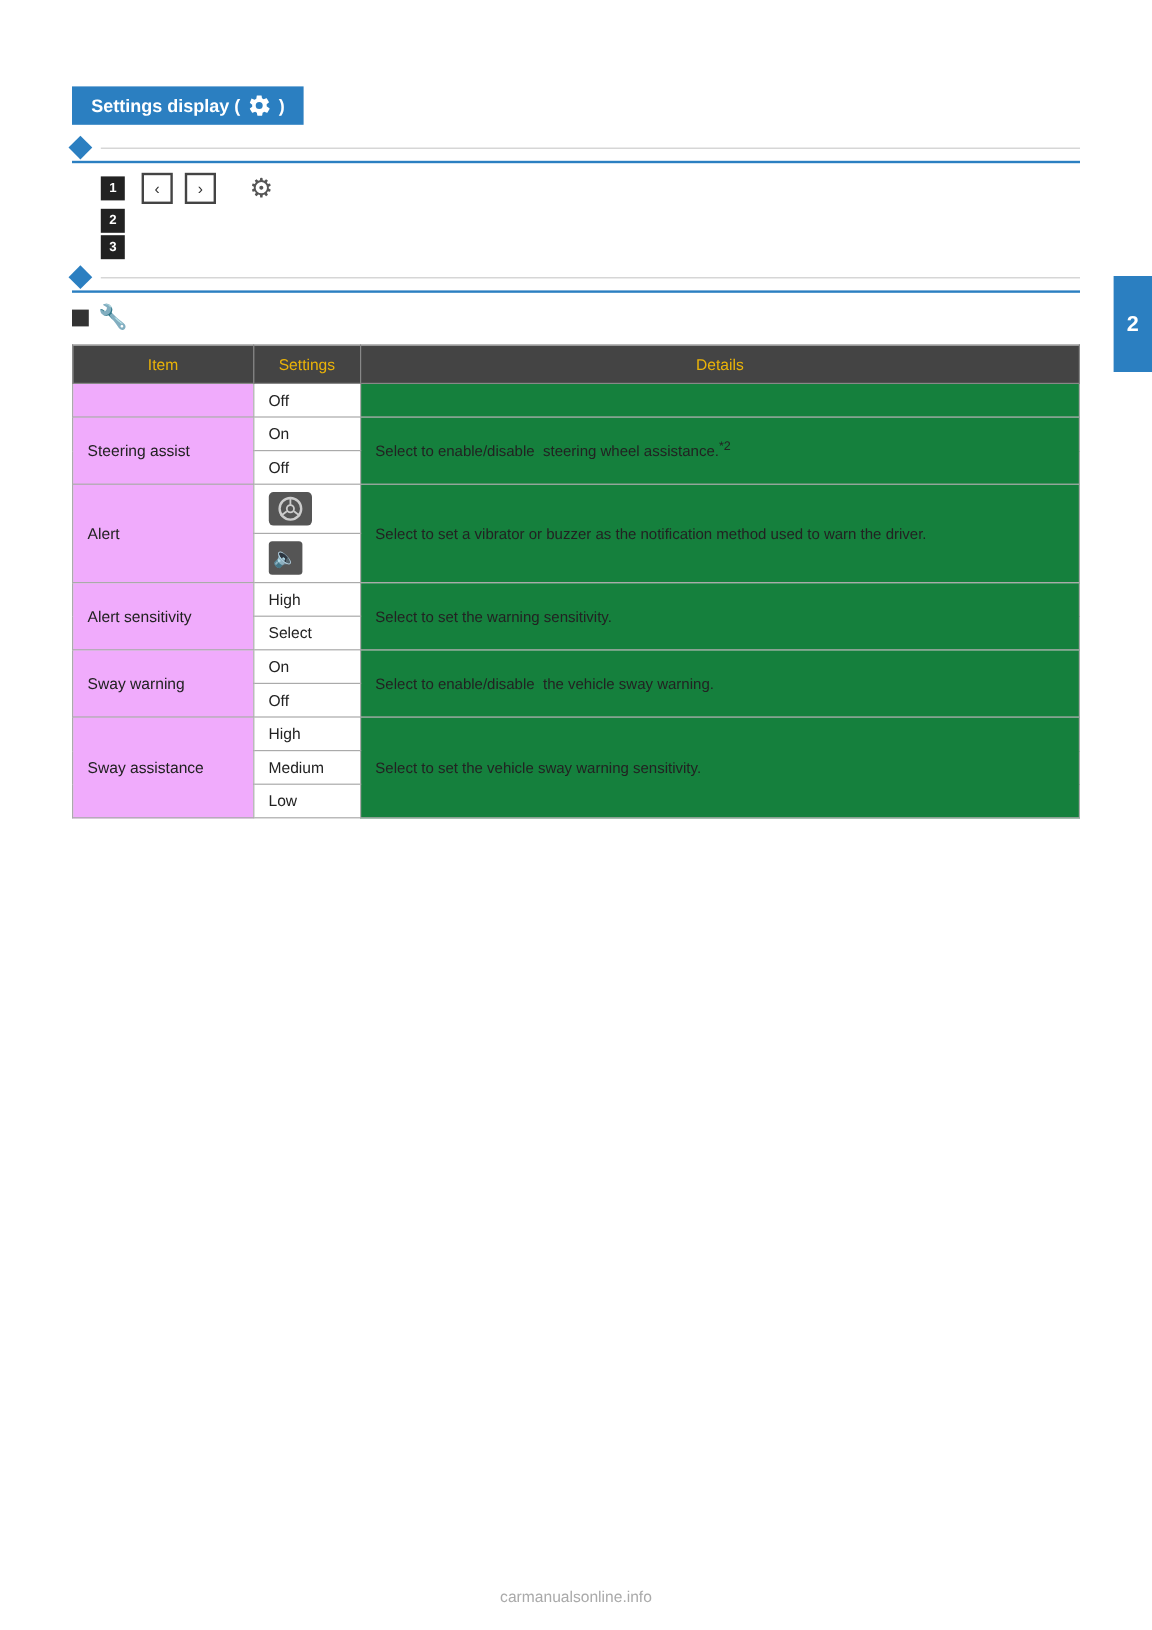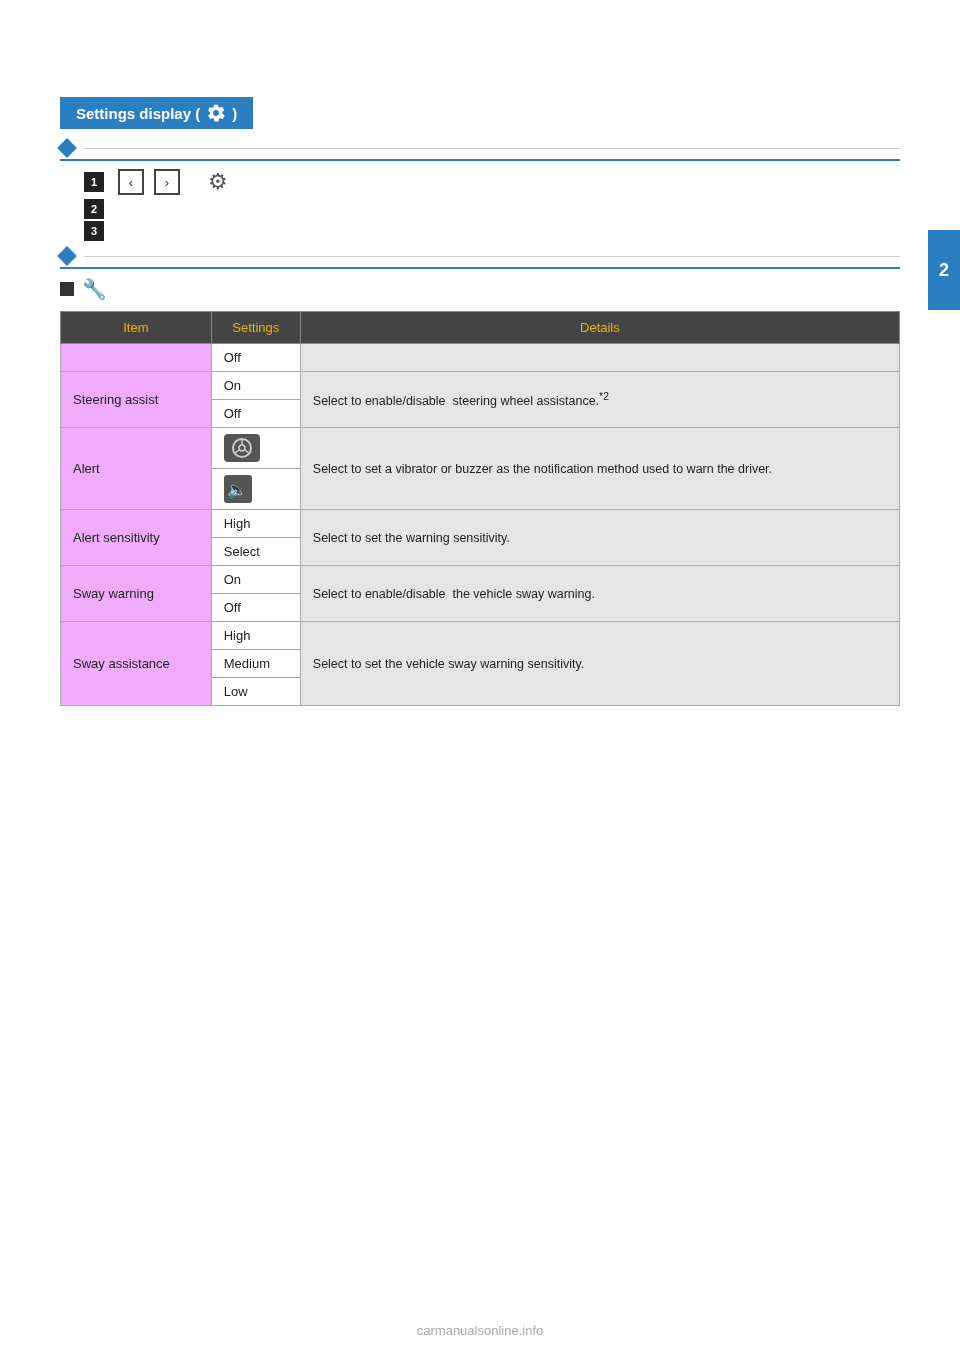--- a/index.html
+++ b/index.html
@@ -32,21 +32,21 @@
       display: flex;
       align-items: center;
       justify-content: center;
       color: #fff;
       font-size: 18px;
       font-weight: bold;
     }
 
     
     .main-content {
-      padding: 97px 60px 60px 60px;
+      padding: 72px 60px 60px 60px;
     }
 
     
     .settings-header {
       background: #2b7fc1;
       color: #fff;
       padding: 6px 16px;
       font-size: 15px;
       font-weight: bold;
       display: inline-flex;
@@ -170,21 +170,21 @@
       background: #f0abfc;
     }
 
     .settings-table td.settings-col {
       text-align: left;
       background: #fff;
     }
 
     .settings-table td.details-col {
       font-size: 12.5px;
-      background: #e5e5e5;
+      background: #15803d;
     }
 
     .icon-vibrate {
       display: inline-flex;
       align-items: center;
       justify-content: center;
       width: 36px;
       height: 28px;
       background: #555;
       border-radius: 4px;

